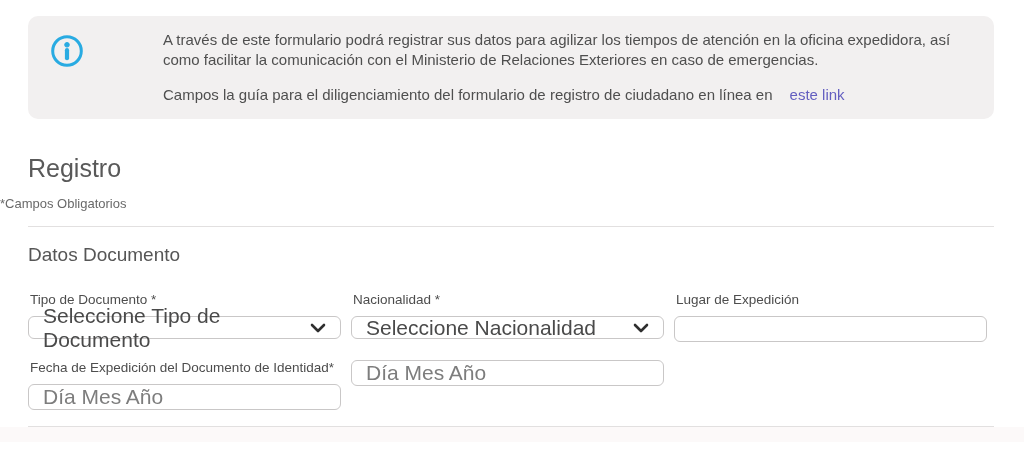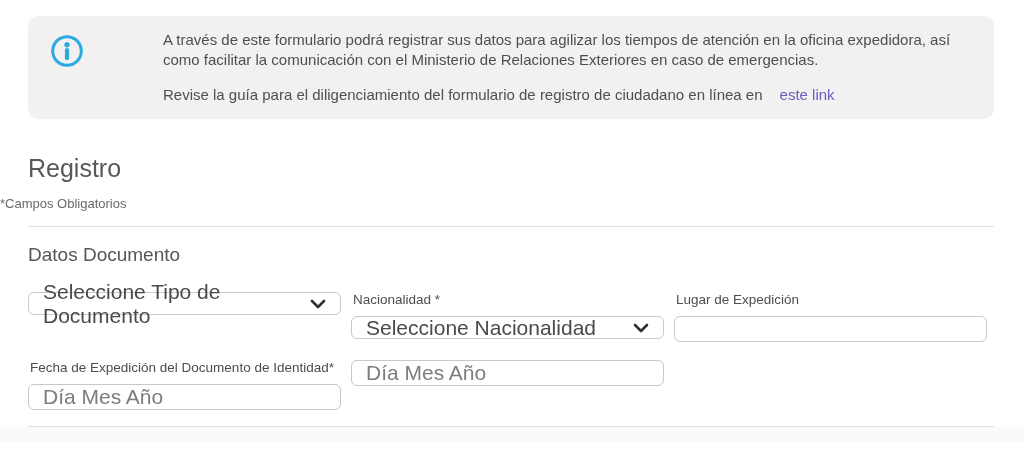--- a/index.html
+++ b/index.html
@@ -85,33 +85,34 @@
 <div class="banner">
   <div class="banner-icon-wrap">
     <svg width="34" height="34" viewBox="0 0 34 34">
       <circle class="ring" cx="17" cy="17" r="14.3" fill="none" stroke-width="3"></circle>
       <circle class="dot" cx="17" cy="10.8" r="2.3"></circle>
       <line class="stem" x1="17" y1="16.2" x2="17" y2="24.2" stroke-width="4.2" stroke-linecap="round"></line>
     </svg>
   </div>
   <div class="banner-text">
     <p class="p1">A través de este formulario podrá registrar sus datos para agilizar los tiempos de atención en la oficina expedidora, así como facilitar la comunicación con el Ministerio de Relaciones Exteriores en caso de emergencias.</p>
-    <p class="p2"><span>Revise la guía para el diligenciamiento del formulario de registro de ciudadano en línea en</span><a class="banner-link" href="#">este link</a></p>
+    <p class="p2"><span>Campos la guía para el diligenciamiento del formulario de registro de ciudadano en línea en</span><a class="banner-link" href="#">este link</a></p>
   </div>
 </div>
 
 <h1 class="page-title">Registro</h1>
 <div class="required-note">*Campos Obligatorios</div>
 <hr class="divider">
 
 <h2 class="section-title">Datos Documento</h2>
 
 <div class="form-grid">
 
   <div class="field">
+    <label class="field-label">Tipo de Documento *</label>
     <div class="control select-box">
       <span>Seleccione Tipo de Documento</span>
       <svg class="chevron" width="16" height="10" viewBox="0 0 16 10">
         <path d="M2 2 L8 8 L14 2" fill="none" stroke-width="2.6" stroke-linecap="round" stroke-linejoin="round"></path>
       </svg>
     </div>
   </div>
 
 
   <div class="field">

